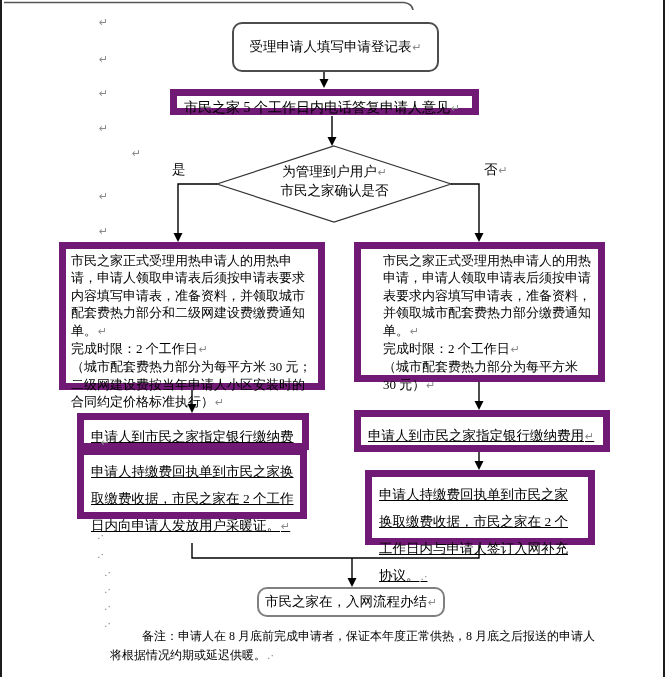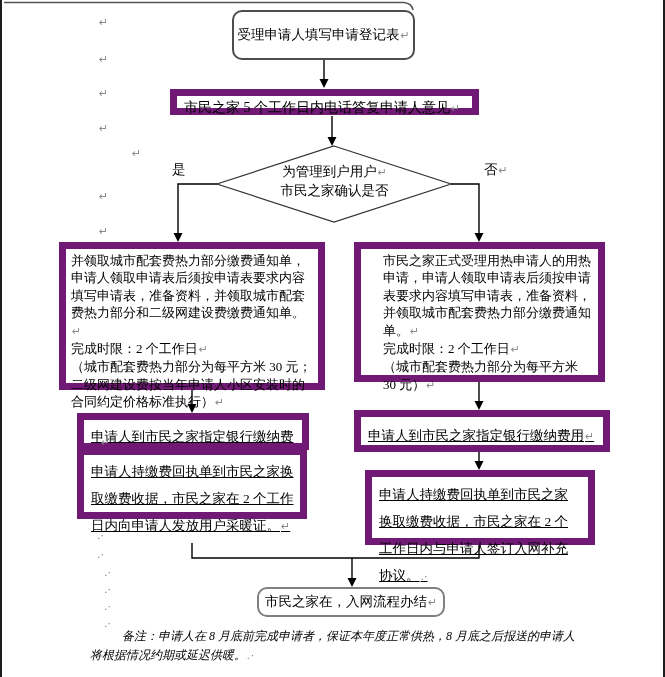--- a/index.html
+++ b/index.html
@@ -16,35 +16,35 @@
   .round  { border:2px solid #4d4d4d; border-radius:10px; }
   .round2 { border:2px solid #808080; border-radius:10px; }
   .center { display:flex; flex-direction:column; align-items:center; justify-content:center; text-align:center; }
   .f13  { font-size:13px;   line-height:17.4px; }
   .f135 { font-size:13.5px; line-height:27px;text-decoration:underline; }
   .f14  { font-size:14px;   line-height:24px; }
   .pm { color:#8a8a8a; font-size:11px; margin-left:1px; font-family:"DejaVu Sans",sans-serif; }
   .mm { position:absolute; z-index:3; color:#8a8a8a; font-size:11px; font-family:"DejaVu Sans",sans-serif; }
   .lbl { position:absolute; z-index:2; font-size:13.5px; }
 
-  #box-start   { left:230px; top:10px;  width:183px; height:50px; font-size:13.5px; line-height:21px; }
+  #box-start   { left:230px; top:22px;  width:207px; height:50px; font-size:13.5px; line-height:21px; }
   #box-reply   { left:168px; top:89px;  width:309px; height:26px; padding-left:7px; }
   #decision-tx { position:absolute; left:240px; top:163px; width:185px; text-align:center;
                  font-size:13.5px; line-height:18px; z-index:2; }
   #label-yes { left:170px; top:161px; }
   #label-no  { left:482px; top:161px; }
   #box-accept-left  { left:57px;  top:242px; width:266px; height:148px; padding:3px 4px 0 5px; }
   #box-accept-right { left:352px; top:242px; width:251px; height:140px; padding:3px 4px 0 22px; }
   #box-pay-left     { left:75px;  top:413px; width:232px; height:37px;  padding:3px 0 0 7px; }
   #box-pay-right    { left:352px; top:410px; width:256px; height:42px;  padding:5px 0 0 7px; }
   #box-receipt-left { left:75px;  top:448px; width:230px; height:71px;  padding:3px 0 0 7px; }
   #box-receipt-right{ left:363px; top:470px; width:230px; height:75px;  padding:4px 16px 0 7px; }
   #box-finish  { left:255px; top:587px; width:188px; height:30px; font-size:13.5px; }
-  #note { position:absolute; left:88px; top:627px; width:540px; font-size:12px;
-          line-height:18.5px; z-index:2;font-style:italic; }
+  #note { position:absolute; left:108px; top:627px; width:540px; font-size:12px;
+          line-height:18.5px; z-index:2; }
   #note .l1 { margin-left:32px; white-space:nowrap; }
   #note .l2 { white-space:nowrap; }
 </style>
 </head>
 <body>
 
 <div class="page">
 
   <svg class="wires" width="665" height="677" viewBox="0 0 665 677">
 
@@ -90,21 +90,21 @@
   </div>
 
   <div id="decision-tx">
     <div><span>为管理到户用户</span><span class="pm">↵</span></div>
     <div><span>市民之家确认是否</span></div>
   </div>
   <span id="label-yes" class="lbl">是</span>
   <span id="label-no" class="lbl"><span>否</span><span class="pm">↵</span></span>
 
   <div id="box-accept-left" class="box rect f13">
-    <span>并领取城市配套费热力部分缴费通知单，申请人领取申请表后须按申请表要求内容填写申请表，准备资料，并领取城市配套费热力部分和二级网建设费缴费通知单。</span><span class="pm">↵</span><br>
+    <span>市民之家正式受理用热申请人的用热申请，申请人领取申请表后须按申请表要求内容填写申请表，准备资料，并领取城市配套费热力部分和二级网建设费缴费通知单。</span><span class="pm">↵</span><br>
     <span>完成时限：2 个工作日</span><span class="pm">↵</span><br>
     <span>（城市配套费热力部分为每平方米 30 元；二级网建设费按当年申请人小区安装时的合同约定价格标准执行）</span><span class="pm">↵</span>
   </div>
 
   <div id="box-accept-right" class="box rect f13">
     <span>市民之家正式受理用热申请人的用热申请，申请人领取申请表后须按申请表要求内容填写申请表，准备资料，并领取城市配套费热力部分缴费通知单。</span><span class="pm">↵</span><br>
     <span>完成时限：2 个工作日</span><span class="pm">↵</span><br>
     <span>（城市配套费热力部分为每平方米 30 元）</span><span class="pm">↵</span>
   </div>
 

